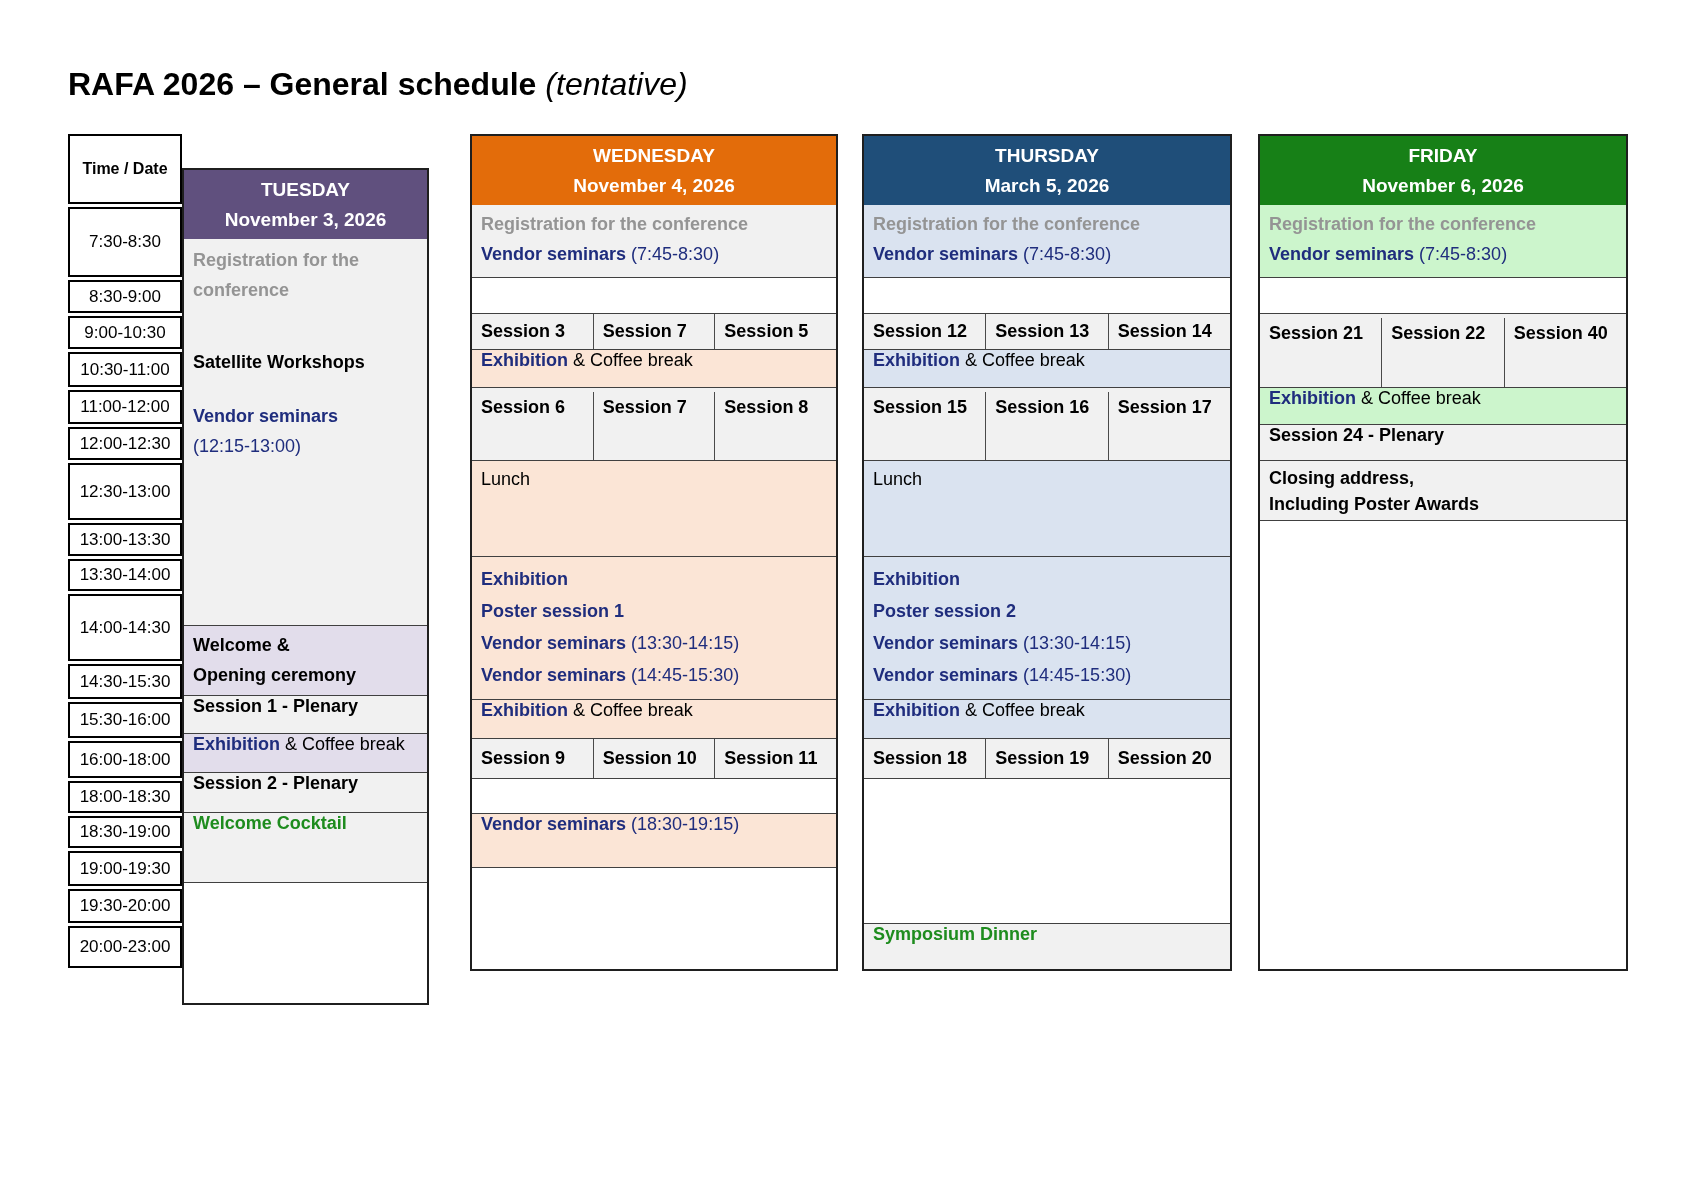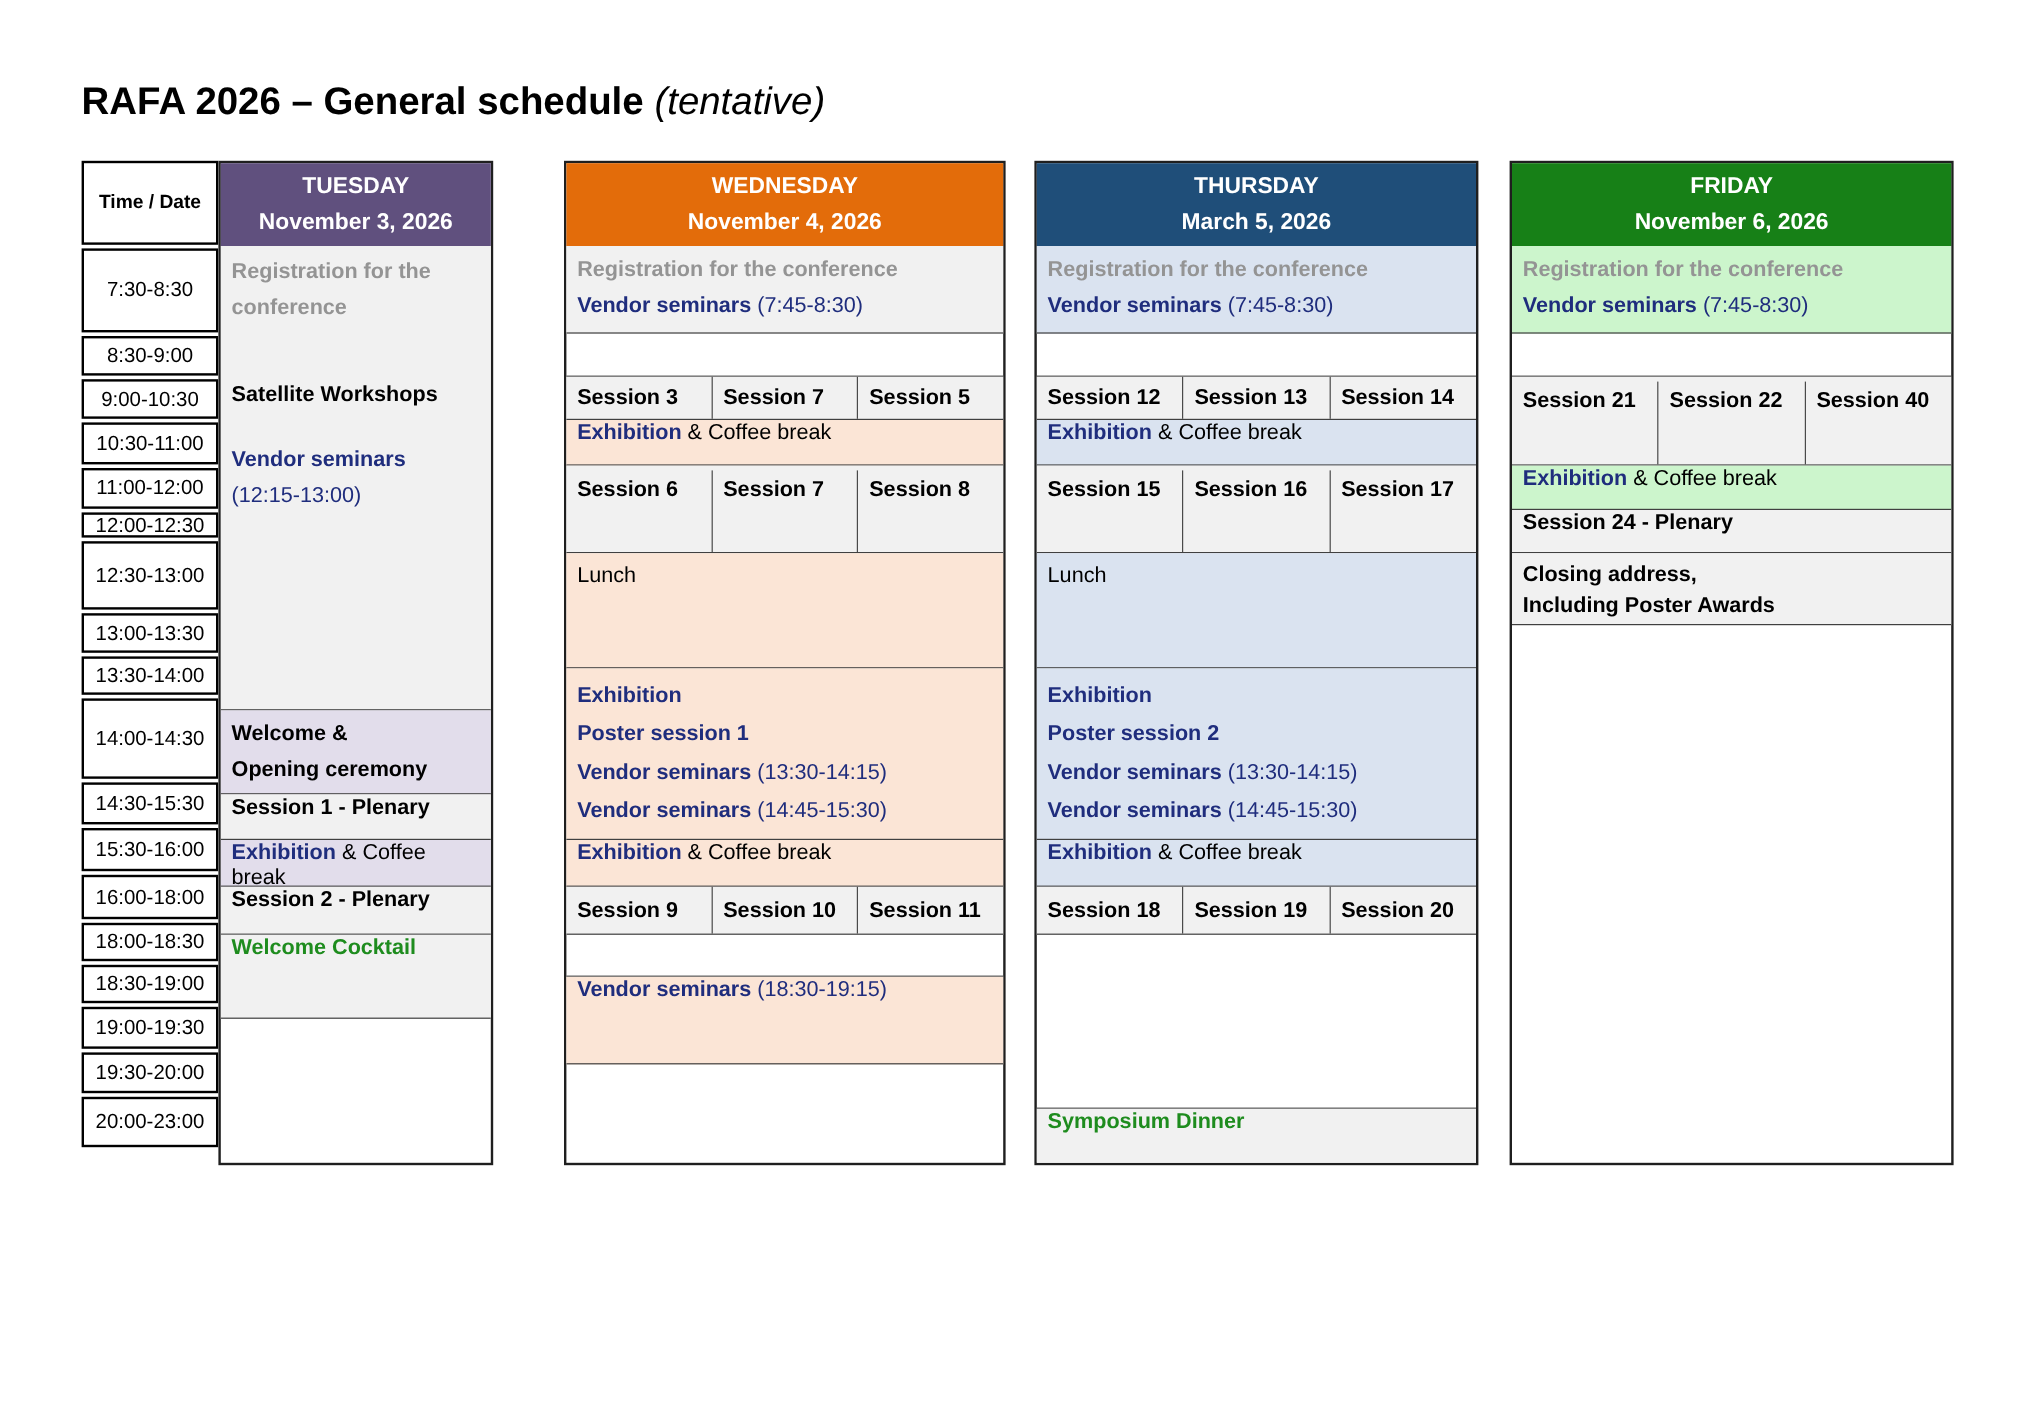--- a/index.html
+++ b/index.html
@@ -68,36 +68,36 @@
   <span>RAFA 2026 – General schedule</span><span class="suffix">(tentative)</span>
 </div>
 
 <div class="timecol">
   <div class="tbox head" style="height:70px">Time / Date</div>
   <div class="tbox" style="height:70px">7:30-8:30</div>
   <div class="tbox" style="height:33px">8:30-9:00</div>
   <div class="tbox" style="height:33px">9:00-10:30</div>
   <div class="tbox" style="height:35px">10:30-11:00</div>
   <div class="tbox" style="height:34px">11:00-12:00</div>
-  <div class="tbox" style="height:21px">12:00-12:30</div>
+  <div class="tbox" style="height:33px">12:00-12:30</div>
   <div class="tbox" style="height:57px">12:30-13:00</div>
   <div class="tbox" style="height:33px">13:00-13:30</div>
   <div class="tbox" style="height:32px">13:30-14:00</div>
   <div class="tbox" style="height:67px">14:00-14:30</div>
   <div class="tbox" style="height:35px">14:30-15:30</div>
   <div class="tbox" style="height:36px">15:30-16:00</div>
   <div class="tbox" style="height:37px">16:00-18:00</div>
   <div class="tbox" style="height:32px">18:00-18:30</div>
   <div class="tbox" style="height:32px">18:30-19:00</div>
   <div class="tbox" style="height:35px">19:00-19:30</div>
   <div class="tbox" style="height:34px">19:30-20:00</div>
   <div class="tbox" style="height:42px">20:00-23:00</div>
 </div>
 
-<div class="col" style="left:182px;width:229px;">
+<div class="col" style="left:182px;width:247px;margin-top:34px;">
   <div class="dhead" style="background:var(--tuesday_header)">
     <div>TUESDAY</div>
     <div>November 3, 2026</div>
   </div>
   <div class="cell vtop lh30 bg-gray" style="height:387px;padding-top:6px">
     <div class="grayb">Registration for the conference</div>
     <div class="b" style="margin-top:42px">Satellite Workshops</div>
     <div style="margin-top:24px"><span class="navyb">Vendor seminars</span></div>
     <div class="navy">(12:15-13:00)</div>
   </div>
@@ -154,21 +154,21 @@
   </div>
   <div class="cell" style="height:39px;background:var(--wednesday_light)">
     <div><span class="navyb">Exhibition</span><span> &amp; Coffee break</span></div>
   </div>
   <div class="cell sessions center bg-gray" style="height:40px">
     <div class="scell">Session 9</div>
     <div class="scell">Session 10</div>
     <div class="scell">Session 11</div>
   </div>
   <div class="cell" style="height:35px"></div>
-  <div class="cell" style="height:73px;background:var(--wednesday_light)">
+  <div class="cell" style="height:54px;background:var(--wednesday_light)">
     <div><span class="navyb">Vendor seminars</span><span class="navy"> (18:30-19:15)</span></div>
   </div>
   <div class="cell nob" style="height:82px"></div>
 </div>
 
 <div class="col" style="left:862px;width:370px;">
   <div class="dhead" style="background:var(--thursday_header)">
     <div>THURSDAY</div>
     <div>March 5, 2026</div>
   </div>

